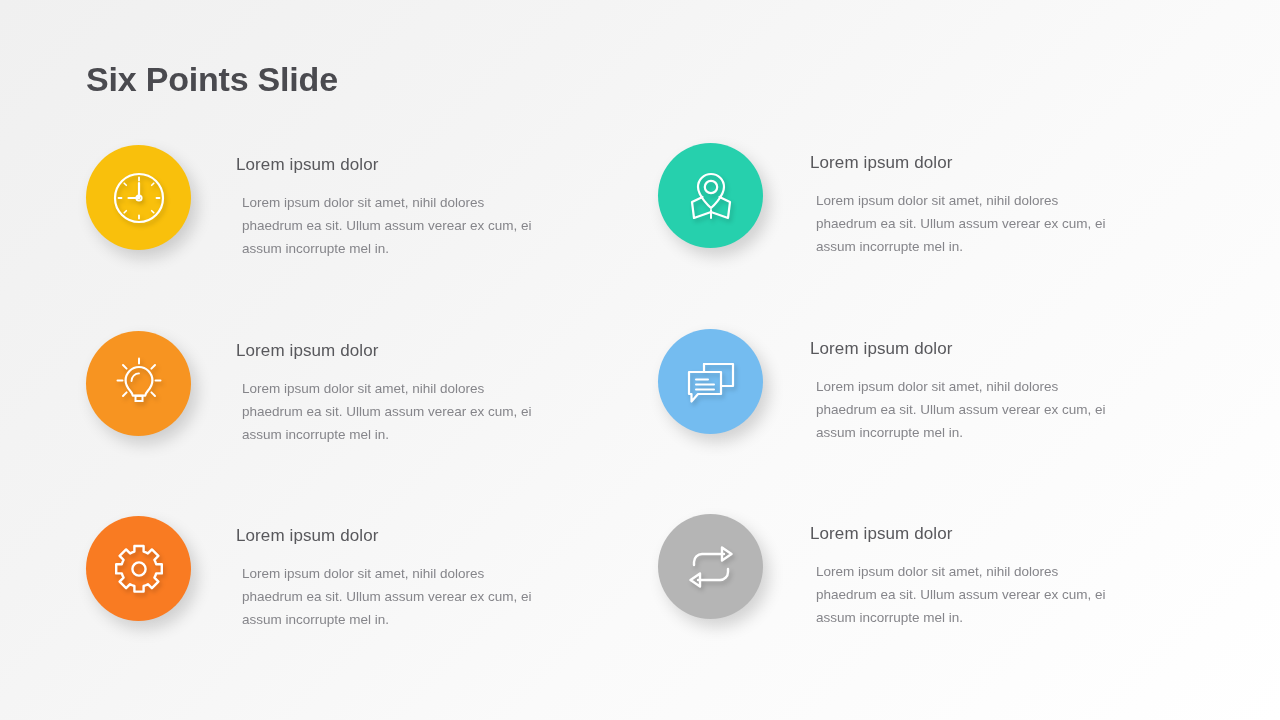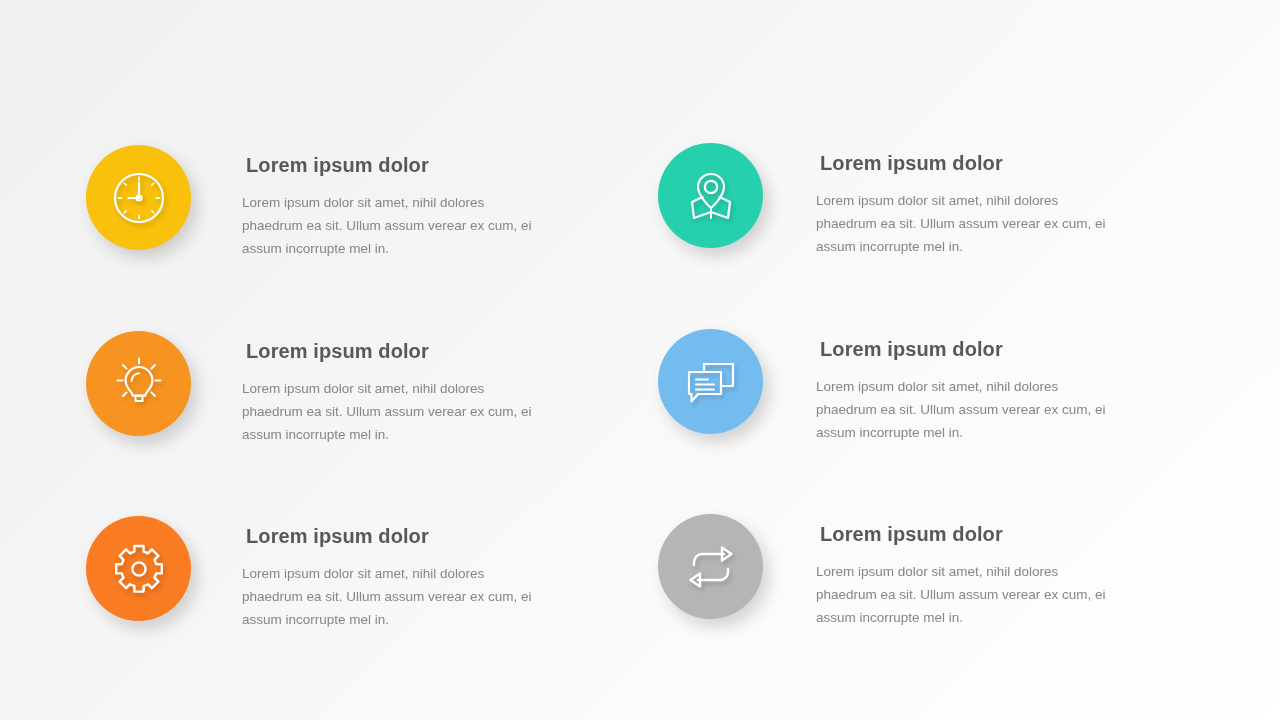--- a/index.html
+++ b/index.html
@@ -68,41 +68,42 @@
   .icon-circle svg {
     display: block;
     filter: drop-shadow(2px 3px 2px rgba(0,0,0,0.18));
   }
   .point-text {
     margin-left: 43px;
     padding-top: 10px;
     width: 320px;
   }
   .point-heading {
-    font-size: 20px;
-    font-weight: bold;
+    font-size: 17px;
+    font-weight: normal;
     color: #58585c;
-    margin: 0 0 16px 12px;
+    margin: 0 0 16px 2px;
     line-height: 20px;
     letter-spacing: 0.1px;
   }
   .point-body {
     font-size: 13.5px;
     color: #85858a;
     line-height: 23px;
     margin: 8px;
     width: 300px;
   }
   .col-right .point-text { margin-left: 45px; }
 </style>
 </head>
 <body>
 
 <div class="slide">
 
+  <div class="slide-title">Six Points Slide</div>
 
   <div class="grid">
 
     <div class="point col-left row-1">
       <div class="icon-circle" style="background: rgb(249, 192, 12);">
         <svg width="60" height="60" viewBox="0 0 60 60">
           <circle cx="30" cy="30" r="24" fill="none" stroke="#ffffff" stroke-width="2.2"></circle>
           <line x1="30" y1="30" x2="30" y2="15" stroke="#ffffff" stroke-width="2.2" stroke-linecap="round"></line>
           <line x1="30" y1="30" x2="19.5" y2="30" stroke="#ffffff" stroke-width="2.2" stroke-linecap="round"></line>
           <circle cx="30" cy="30" r="2.6" fill="none" stroke="#ffffff" stroke-width="2"></circle>

